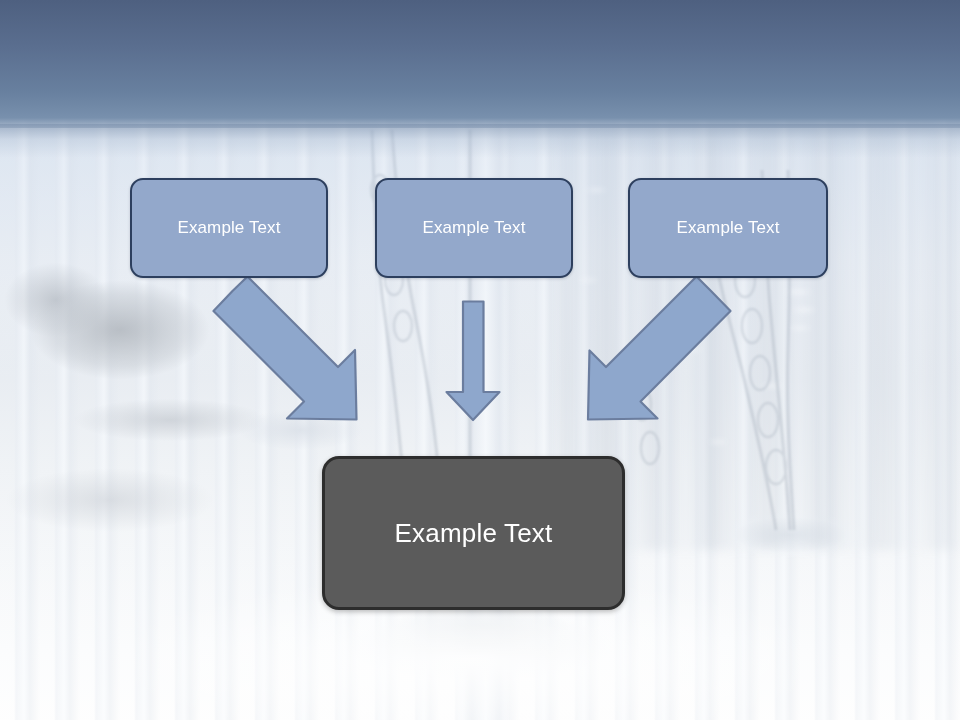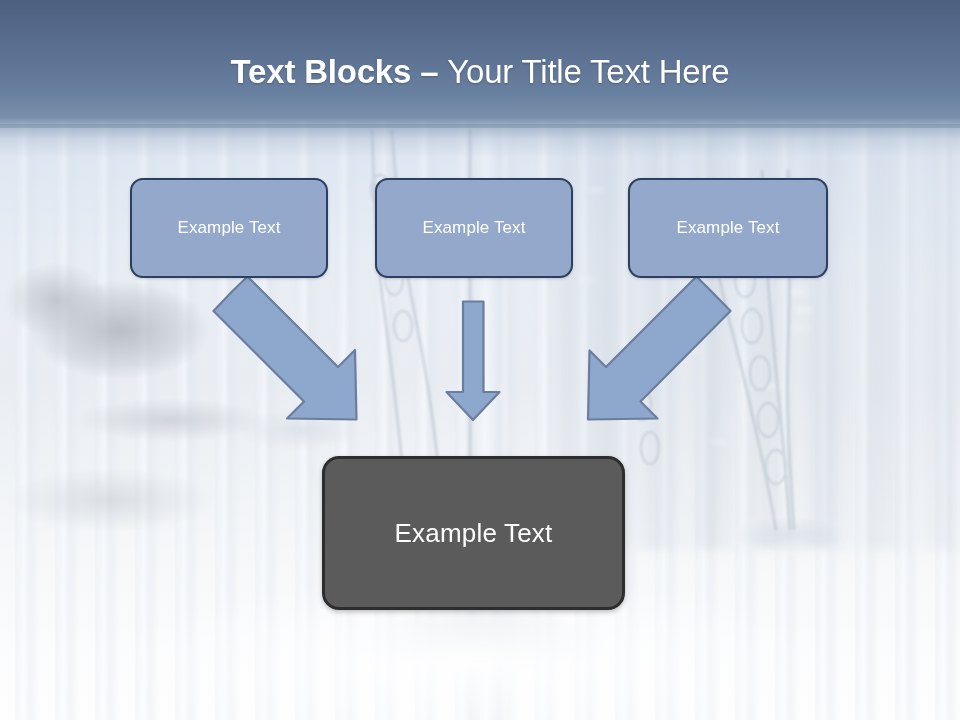--- a/index.html
+++ b/index.html
@@ -203,23 +203,20 @@
       <ellipse cx="634" cy="230" rx="9" ry="16"></ellipse>
       <ellipse cx="642" cy="274" rx="9" ry="16"></ellipse>
       <ellipse cx="650" cy="318" rx="9" ry="16"></ellipse>
     </g>
   </svg>
 
   <div class="bg-wash"></div>
 
   <div class="title-band"></div>
   <div class="title-band-fade"></div>
-  <div class="slide-title">
-    <span class="t-strong">Text Blocks</span><span class="t-dash"> – </span><span class="t-light">Your Title Text Here</span>
-  </div>
 
   <svg class="arrow-layer" viewBox="0 0 960 720" width="960" height="720">
 
     <polygon class="arrow-shape" fill="#8ea7cc" stroke="#6b7d9e" stroke-width="2.2" stroke-linejoin="round" points="232.5,291.0 247.5,276.5 338.0,367.0 355.0,350.0 356.5,419.5 287.0,418.5 304.0,401.5 213.5,311.0" transform="rotate(0)"></polygon>
 
     <polygon class="arrow-shape" fill="#8ea7cc" stroke="#6b7d9e" stroke-width="2.2" stroke-linejoin="round" points="463.0,301.5 483.5,301.5 483.5,392.0 499.5,392.0 473.0,420.0 446.5,392.0 463.0,392.0"></polygon>
 
     <polygon class="arrow-shape" fill="#8ea7cc" stroke="#6b7d9e" stroke-width="2.2" stroke-linejoin="round" points="711.0,291.0 696.5,276.5 606.0,367.0 589.5,350.5 588.0,419.5 657.5,418.5 640.5,401.5 730.5,311.0"></polygon>
   </svg>
 

